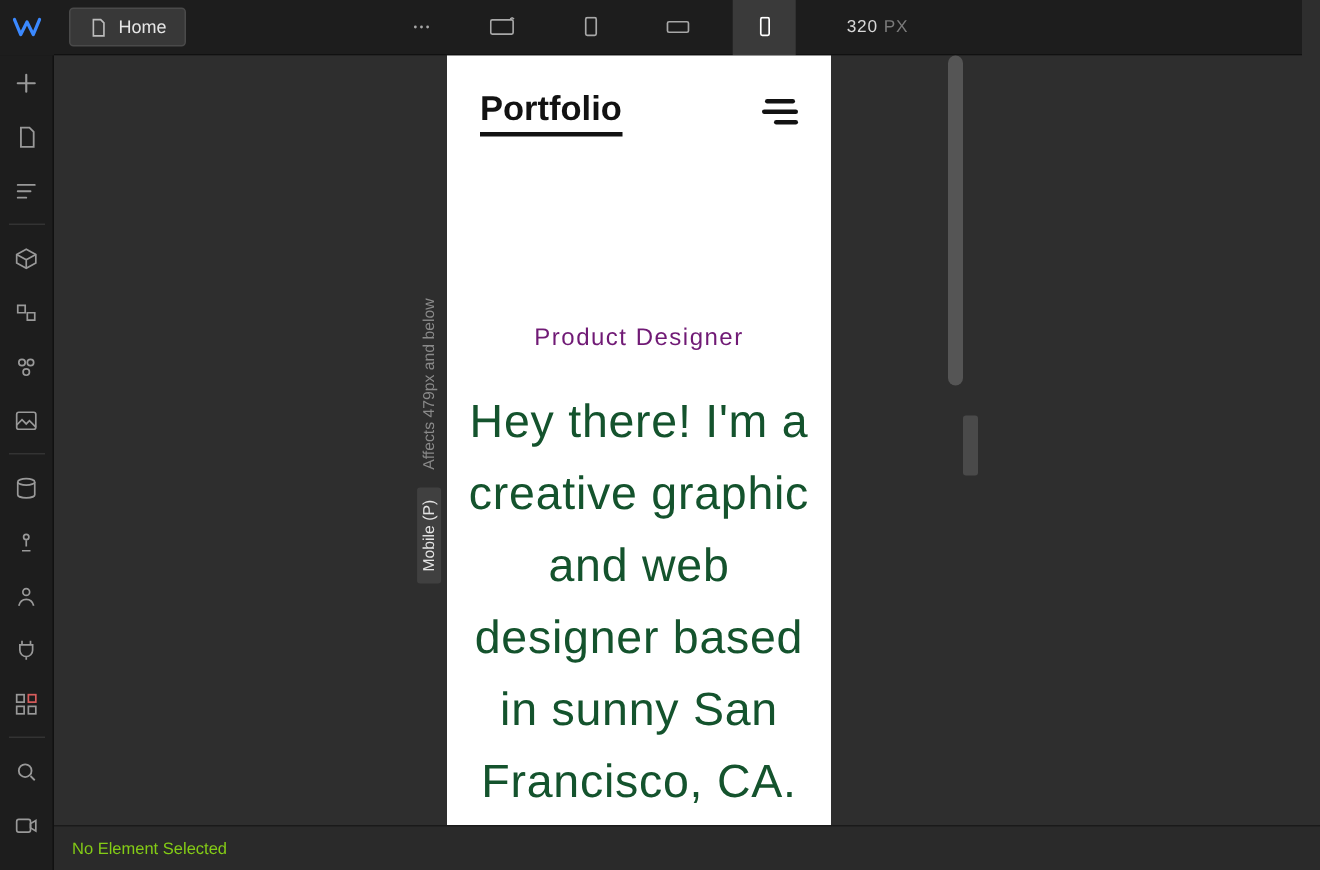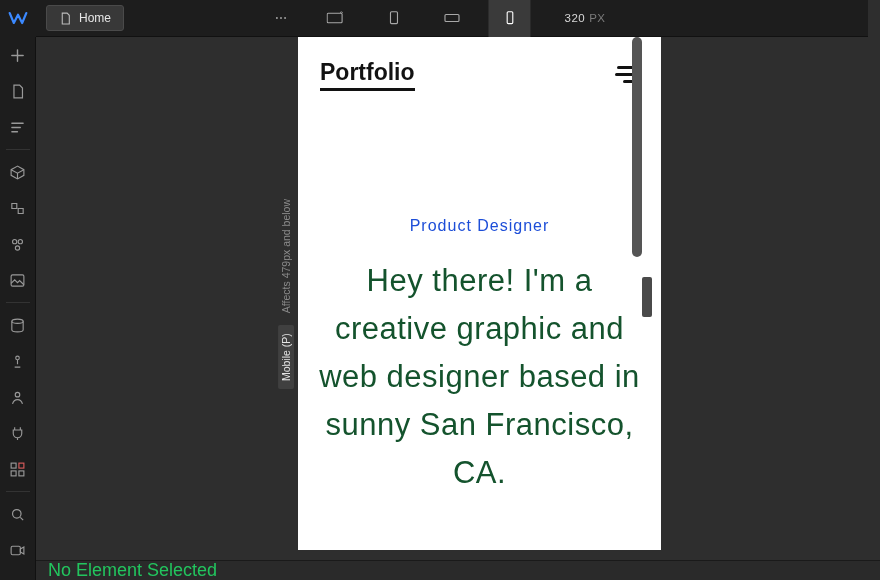--- a/index.html
+++ b/index.html
@@ -109,48 +109,48 @@
       background: #333;
       margin: 4px 0;
     }
 
     
     .status-bar {
       position: absolute;
       left: 36px;
       right: 0;
       bottom: 0;
-      height: 20px;
+      height: 30px;
       background: #2a2a2a;
       display: flex;
       align-items: center;
       border-top: 1px solid #1a1a1a;
       padding-left: 12px;
-      font-size: 18px;
-      color: #22c55e;
+      font-size: 11px;
+      color: #84cc16;
     }
 
     
     .canvas {
       position: absolute;
       top: 37px;
       left: 36px;
       right: 0;
       bottom: 30px;
       background: #2e2e2e;
     }
     .mobile-holder {
       position: absolute;
       top: 0;
       left: 50%;
       transform: translateX(-50%);
       width: 340px;
     }
     .mobile-frame {
-      width: 363px;
+      width: 256px;
       margin-left: 10px;
       height: 513px;
       background: #fff;
       overflow: hidden;
       position: relative;
     }
     .mobile-scroll {
       position: absolute;
       top: 0; right: -14px;
       width: 10px; height: 513px;
@@ -236,21 +236,21 @@
     .hero-name {
       font-size: 22px;
       letter-spacing: 2px;
       color: #3a3a3a;
       font-weight: 400;
     }
     .hero-role {
       margin-top: 12px;
       font-size: 16px;
       letter-spacing: 1px;
-      color: #1d4ed8;
+      color: #701a75;
       font-weight: 400;
     }
     .hero-text {
       margin-top: 22px;
       font-size: 31px;
       line-height: 1.55;
       letter-spacing: 0.5px;
       color: #14532d;
       font-weight: 400;
       padding: 0 8px;

